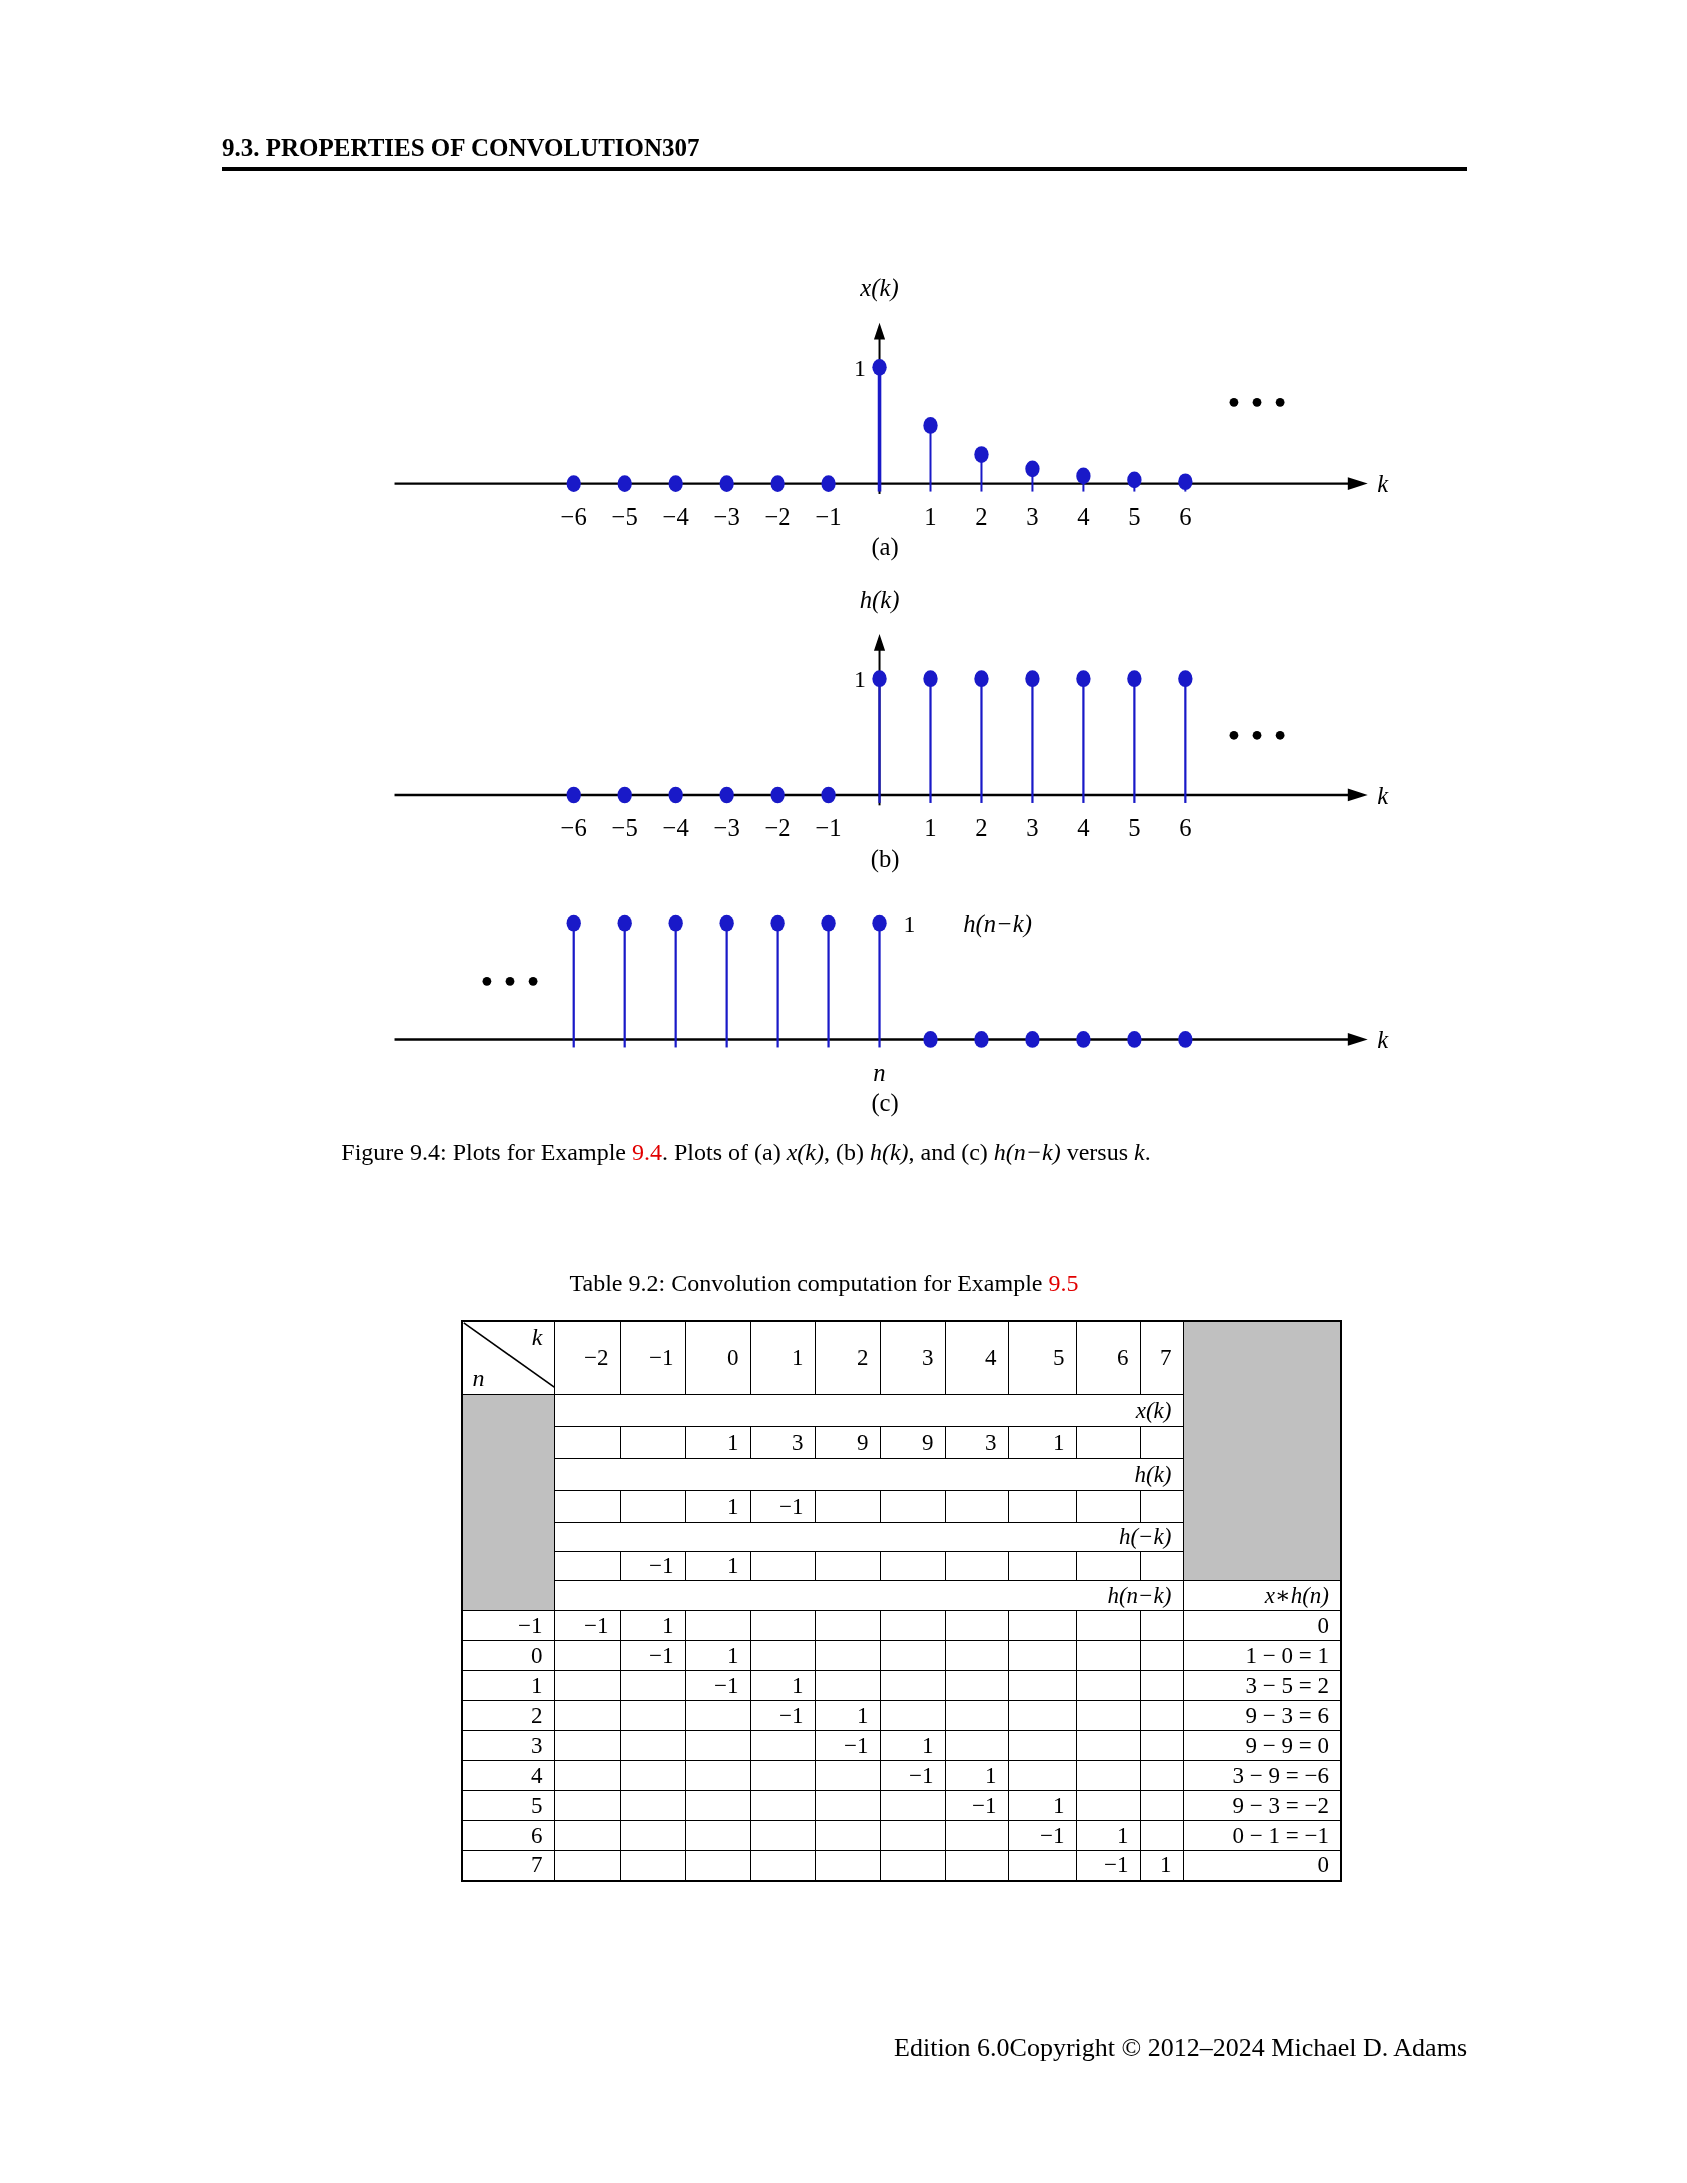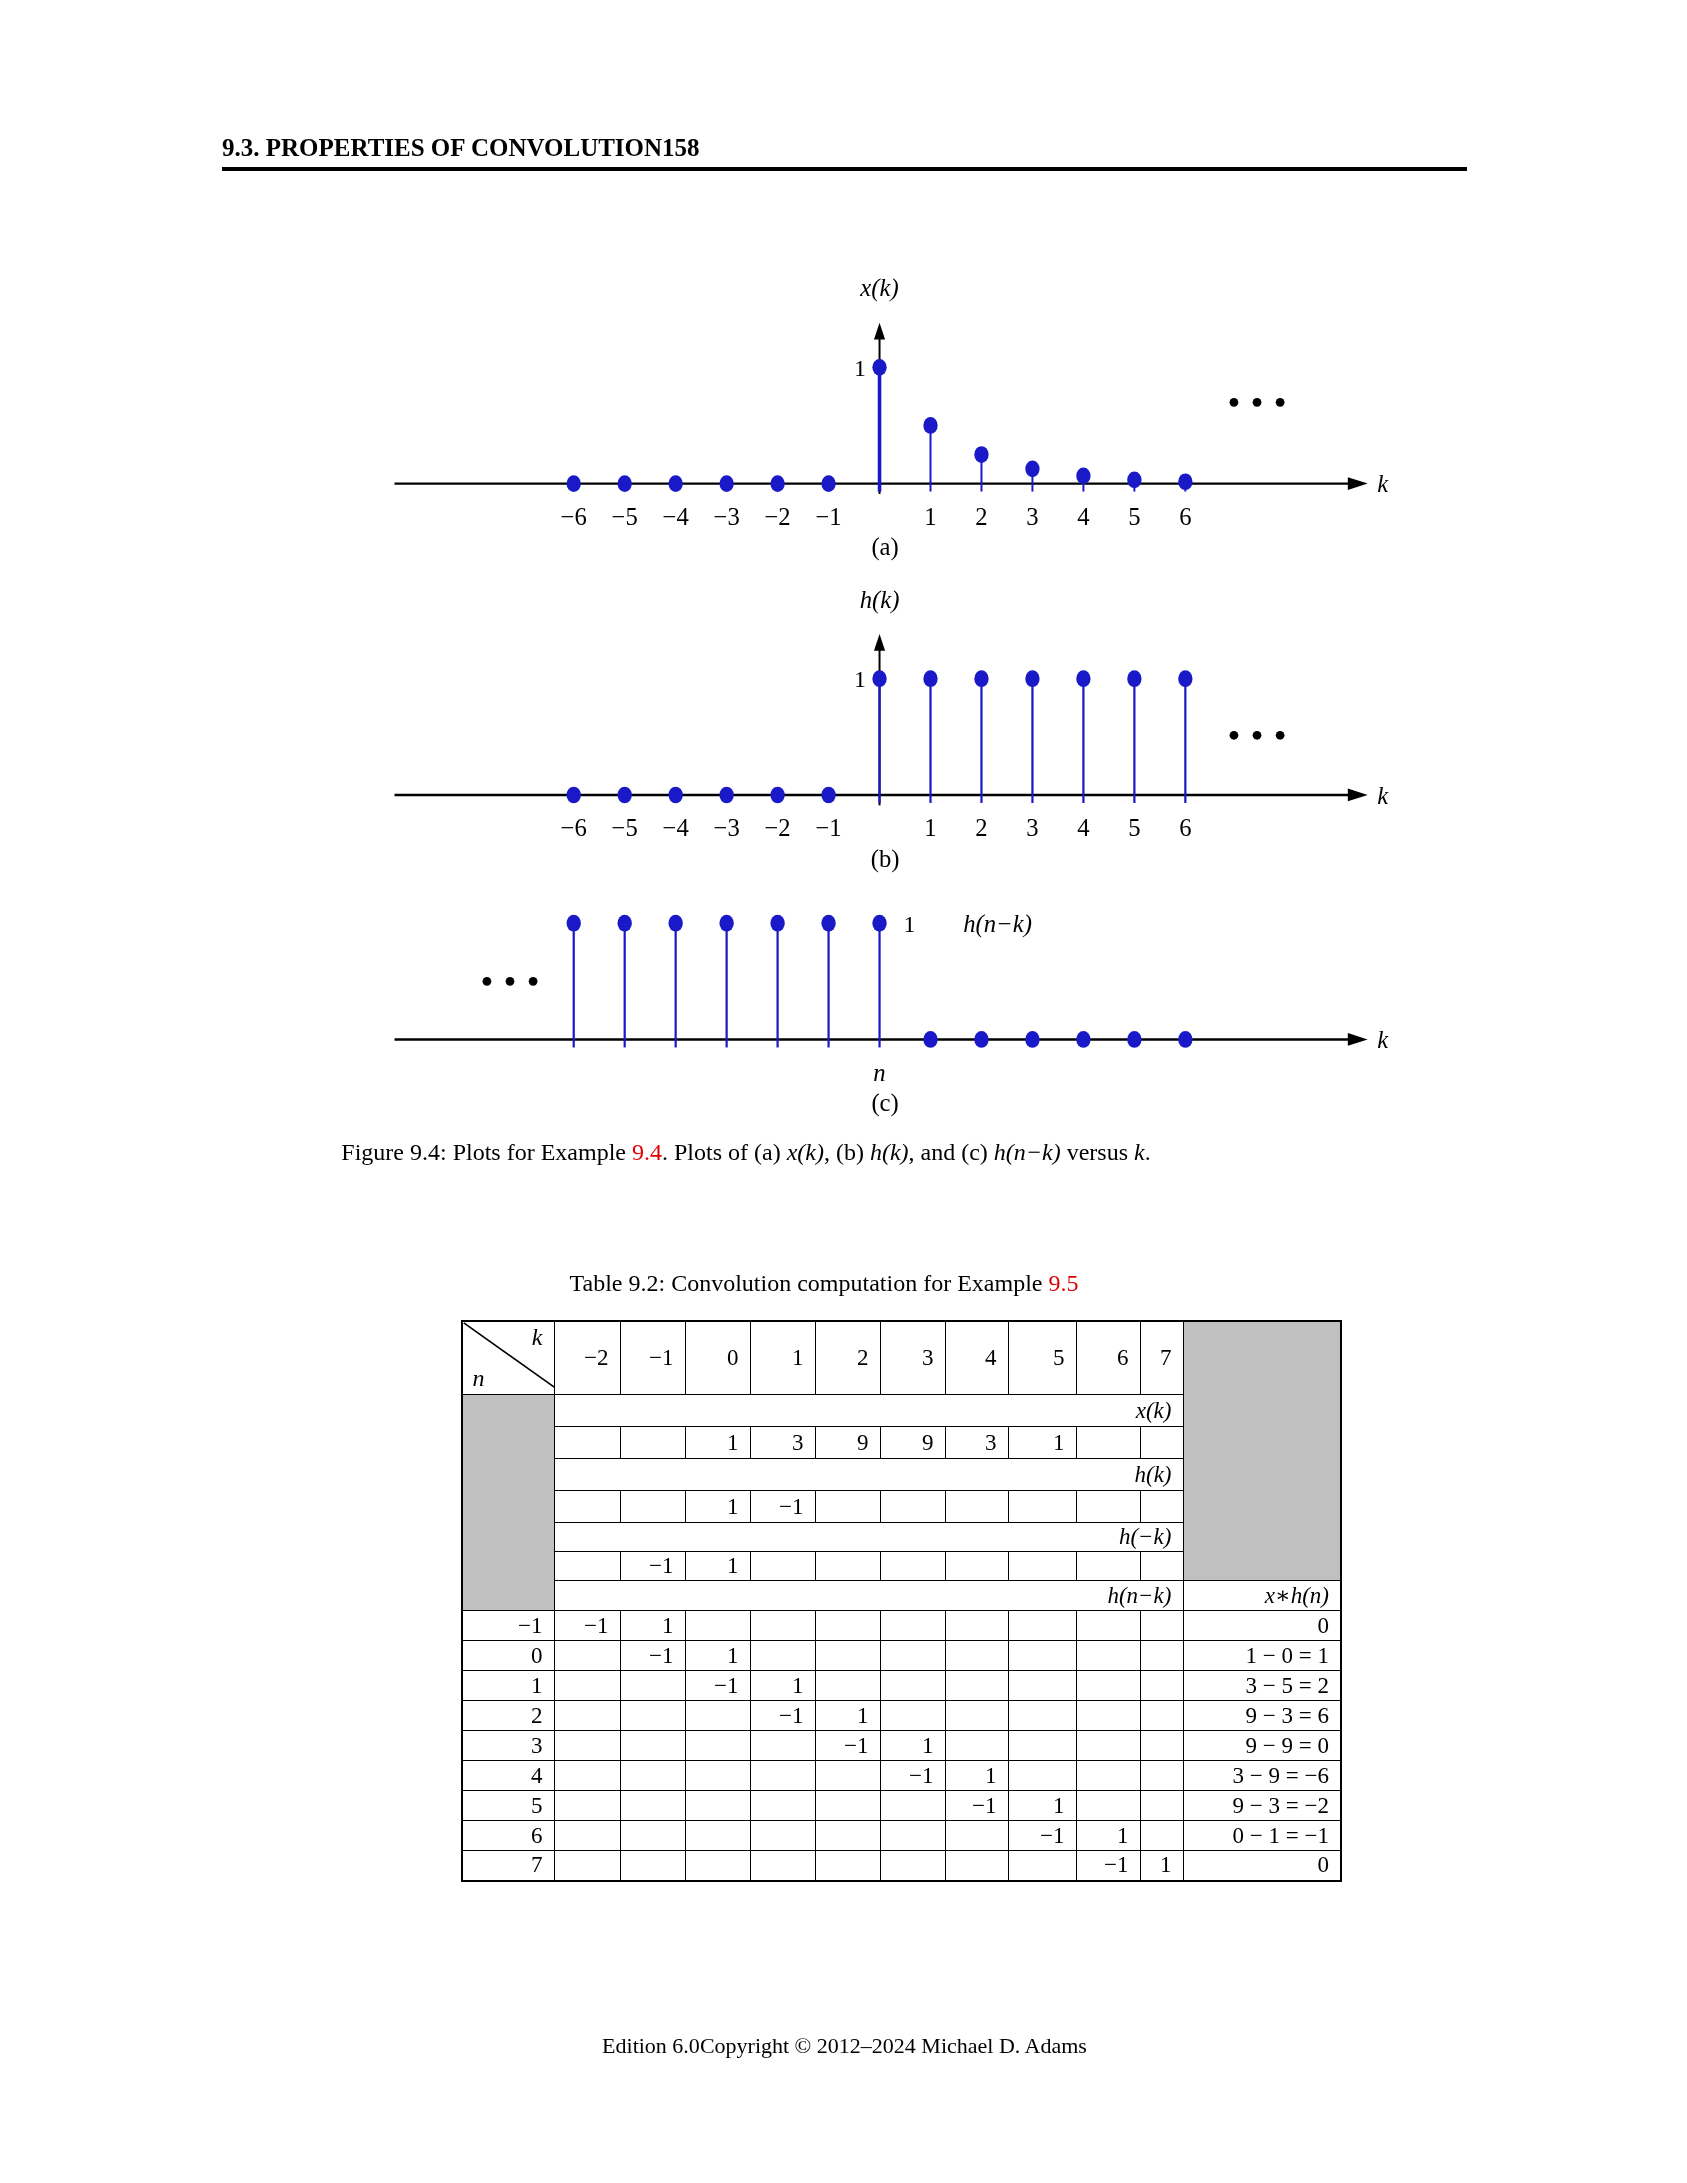--- a/index.html
+++ b/index.html
@@ -9,22 +9,22 @@
   
   .runhead{left:222px;width:1245px;top:134px;display:flex;
            font-weight:bold;font-size:25px;}
   .headrule{left:222px;width:1245px;top:167px;height:4px;background:#000;}
   
   .figcaption{left:0;width:1492px;top:1139px;text-align:center;font-size:24px;}
   .tabletitle{left:0;width:1648px;top:1270px;text-align:center;font-size:24px;}
   .mathit{font-style:italic;}
   .reflink{color:#e10000;}
   
-  .footer{left:222px;width:1245px;top:2033px;display:flex;justify-content:center;
-          font-size:22px;}
+  .footer{left:222px;width:1245px;top:2033px;display:flex;justify-content:flex-end;
+          font-size:26px;}
   
   .tblwrap{left:461px;top:1320px;}
   table.conv{border-collapse:collapse;table-layout:fixed;width:876px;border:2.4px solid #000;}
   table.conv td{border:1.6px solid #000;font-size:23px;text-align:right;
                 padding:0 11px 0 0;overflow:hidden;white-space:nowrap;}
   td.hdr{text-align:center;padding:0;font-size:24px;}
   td.lbl{text-align:center;font-style:italic;padding:0;font-size:24px;}
   td.thk{border-bottom-width:4px;}
   td.grayL{background:#c0c0c0;border-top:none;border-left:2.4px solid #000;
            border-right:1.6px solid #000;border-bottom:1.6px solid #000;padding:0;}
@@ -36,21 +36,21 @@
   td.ncol{padding-right:16px;}
   td.res{padding-right:8px;}
   td.resH{padding-right:8px;font-style:italic;}
   svg text{font-family:"Liberation Serif","DejaVu Serif",serif;}
 </style>
 </head>
 <body>
 
 <div class="abs runhead">
   <span>9.3. PROPERTIES OF CONVOLUTION</span>
-  <span>158</span>
+  <span>307</span>
 </div>
 <div class="abs headrule"></div>
 
 <svg class="abs" style="left:367px;top:263px" width="1084" height="884" viewBox="460 330 1360 1110">
     <line x1="494" y1="607" x2="1698" y2="607" stroke="#000000" stroke-width="3"></line>
     <polygon points="1716,607 1691,599 1691,615" fill="#000000"></polygon>
     <text x="1728" y="618" font-size="31" font-style="italic">k</text>
     <line x1="1103" y1="421" x2="1103" y2="620" stroke="#000000" stroke-width="2.5"></line>
     <polygon points="1103,405 1096,426 1110,426" fill="#000000"></polygon>
     <text x="1103" y="372" font-size="31" font-style="italic" text-anchor="middle">x(k)</text>

